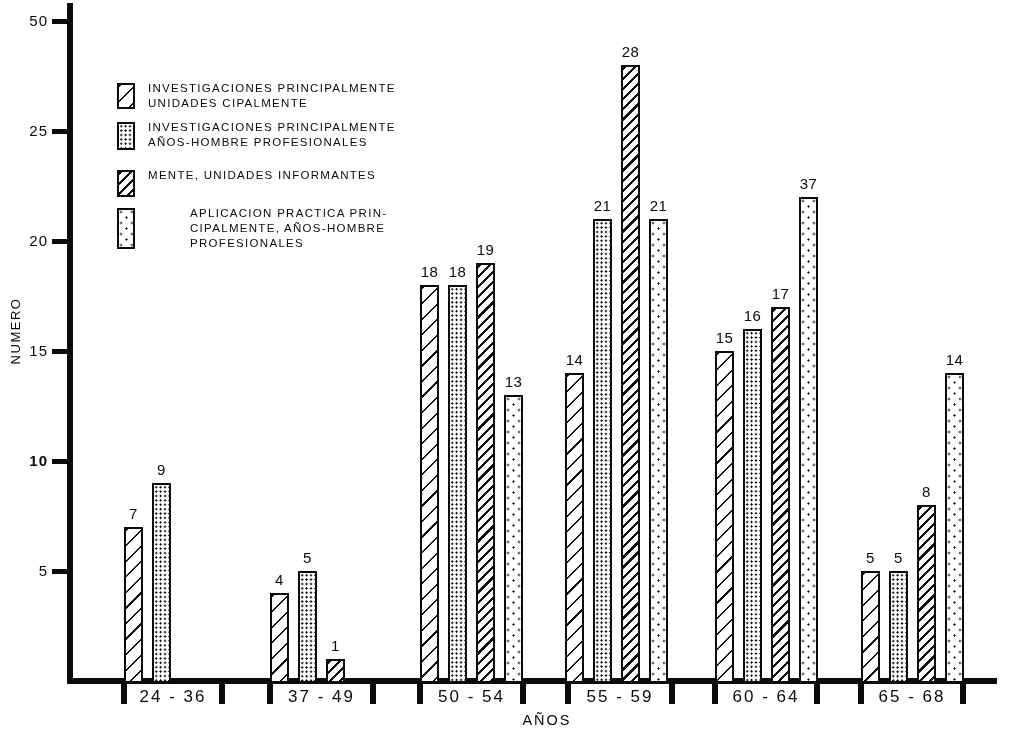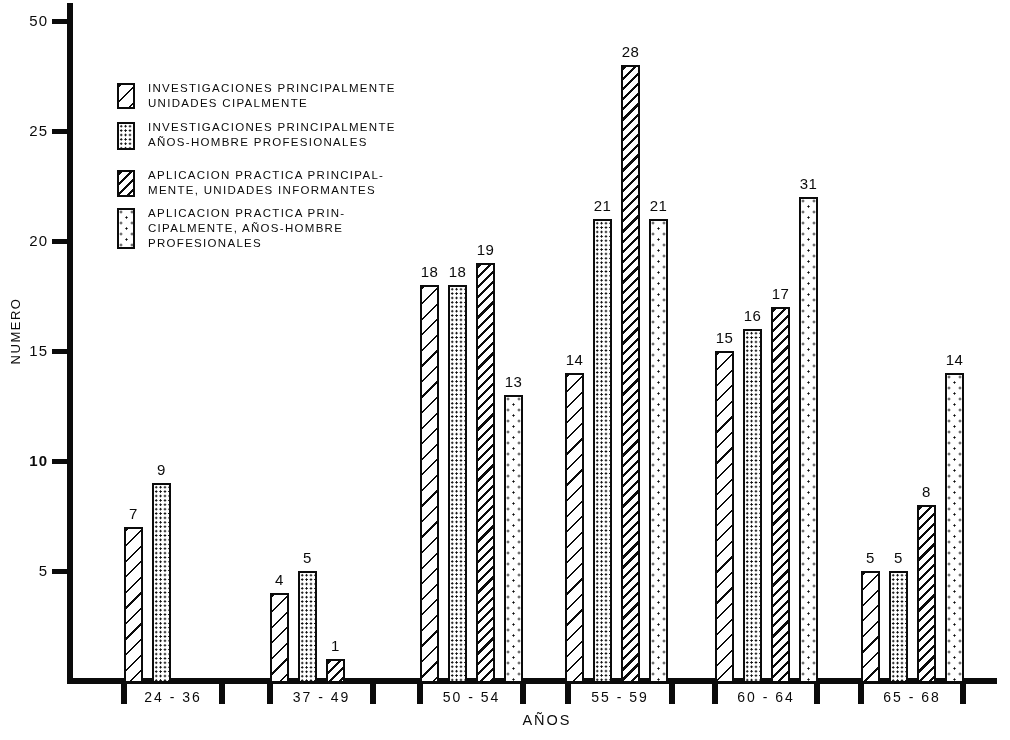--- a/index.html
+++ b/index.html
@@ -14,21 +14,21 @@
   #y-axis { left: 67px; top: 3px; width: 6px; height: 681px; background: #0b0b0b; }
   #x-axis { left: 67px; top: 678px; width: 930px; height: 6px; background: #0b0b0b; }
   .ytick { width: 16px; height: 5px; background: #0b0b0b; left: 52px; }
   .ytick-label {
     width: 34px; text-align: right; font-size: 15px; letter-spacing: 1px;
     left: 14px; height: 18px; line-height: 18px;
   }
   .xtick { width: 6px; height: 25px; background: #0b0b0b; top: 679px; }
   .xgroup-label {
     top: 687px; height: 20px; line-height: 20px; text-align: center;
-    font-size: 14px; letter-spacing: 2px;
+    font-size: 17px; letter-spacing: 2px;
   }
   #y-title {
     left: -36px; top: 322px; width: 104px; height: 18px; line-height: 18px;
     text-align: center; font-size: 13px; letter-spacing: 1.5px;
     transform: rotate(-90deg);
   }
   #x-title {
     left: 487px; top: 711px; width: 120px; height: 18px; line-height: 18px;
     text-align: center; font-size: 14.5px; letter-spacing: 2px;
   }
@@ -145,41 +145,40 @@
       <div class="abs bar-label" style="left: 610.5px; top: 44px;">28</div>
       <div class="abs bar pat-dense-diagonal-hatch" style="left: 771px; top: 307px; height: 376px;"></div>
       <div class="abs bar-label" style="left: 760.5px; top: 286px;">17</div>
       <div class="abs bar pat-dense-diagonal-hatch" style="left: 917px; top: 505px; height: 178px;"></div>
       <div class="abs bar-label" style="left: 906.5px; top: 484px;">8</div>
       <div class="abs bar pat-sparse-dots" style="left: 504px; top: 395px; height: 288px;"></div>
       <div class="abs bar-label" style="left: 493.5px; top: 374px;">13</div>
       <div class="abs bar pat-sparse-dots" style="left: 649px; top: 219px; height: 464px;"></div>
       <div class="abs bar-label" style="left: 638.5px; top: 198px;">21</div>
       <div class="abs bar pat-sparse-dots" style="left: 799px; top: 197px; height: 486px;"></div>
-      <div class="abs bar-label" style="left: 788.5px; top: 176px;">31</div>
+      <div class="abs bar-label" style="left: 788.5px; top: 176px;">37</div>
       <div class="abs bar pat-sparse-dots" style="left: 945px; top: 373px; height: 310px;"></div>
       <div class="abs bar-label" style="left: 934.5px; top: 352px;">14</div>
     </div>
   <div id="legend-layer">
       <div class="abs legend-swatch pat-sparse-diagonal-hatch" style="top: 83px; height: 26px;"></div>
       <div class="abs legend-text" style="top: 81px;">
         <div>INVESTIGACIONES PRINCIPALMENTE</div>
         <div>UNIDADES CIPALMENTE</div>
       </div>
       <div class="abs legend-swatch pat-dense-dots" style="top: 122px; height: 28px;"></div>
       <div class="abs legend-text" style="top: 120px;">
         <div>INVESTIGACIONES PRINCIPALMENTE</div>
         <div>AÑOS-HOMBRE PROFESIONALES</div>
       </div>
       <div class="abs legend-swatch pat-dense-diagonal-hatch" style="top: 170px; height: 27px;"></div>
       <div class="abs legend-text" style="top: 168px;">
-        <div>APLICACION PRACTICA PRINCIPAL-</div>
         <div>MENTE, UNIDADES INFORMANTES</div>
       </div>
       <div class="abs legend-swatch pat-sparse-dots" style="top: 208px; height: 41px;"></div>
-      <div class="abs legend-text" style="top: 206px;">
+      <div class="abs legend-text" style="top: 206px; margin-left: 42px;">
         <div>APLICACION PRACTICA PRIN-</div>
         <div>CIPALMENTE, AÑOS-HOMBRE</div>
         <div>PROFESIONALES</div>
       </div>
     </div>
   <div id="x-title" class="abs">AÑOS</div>
 </div>
 
 </body></html>

